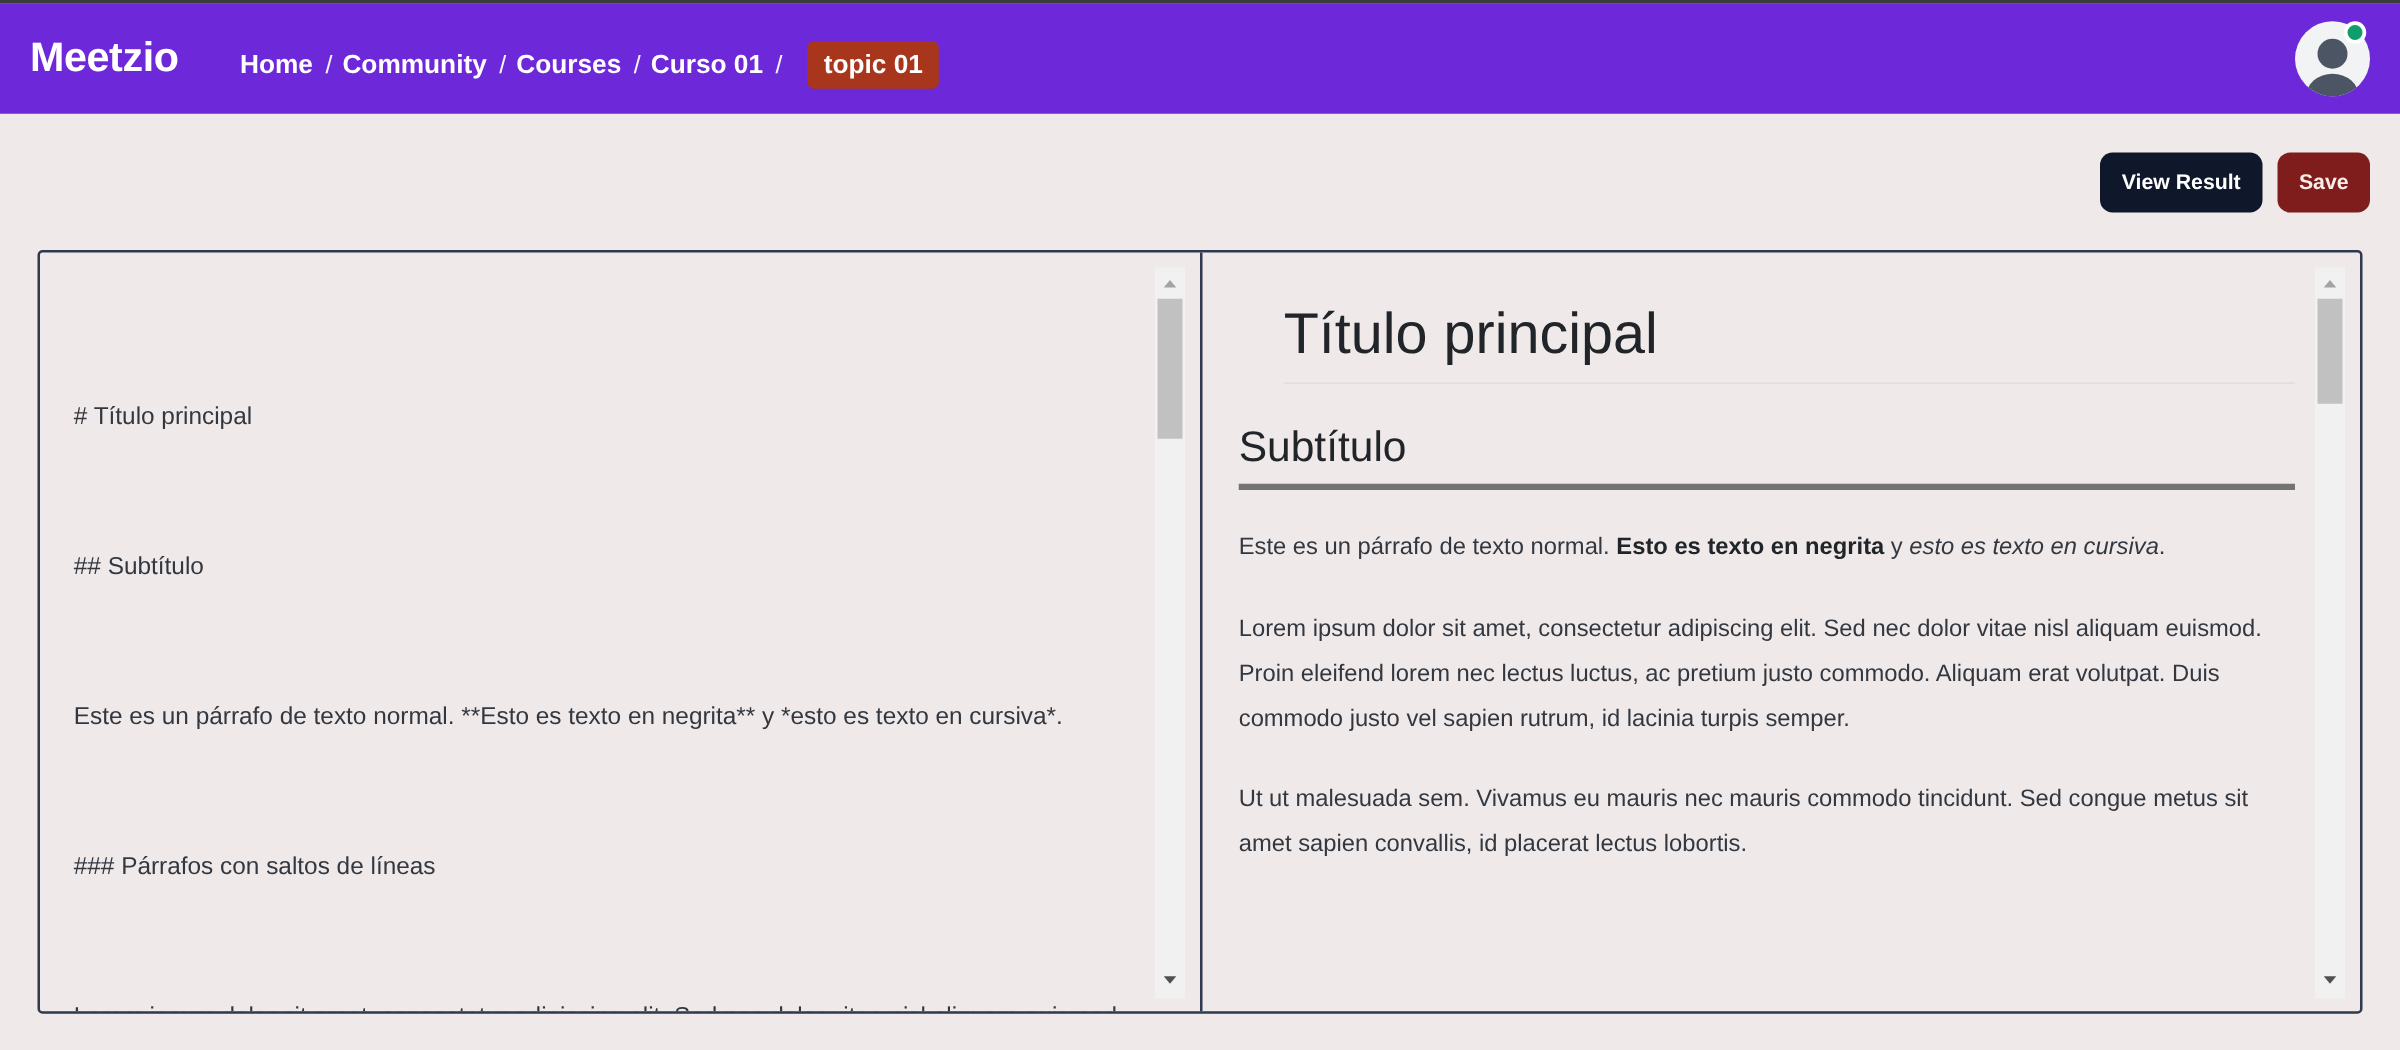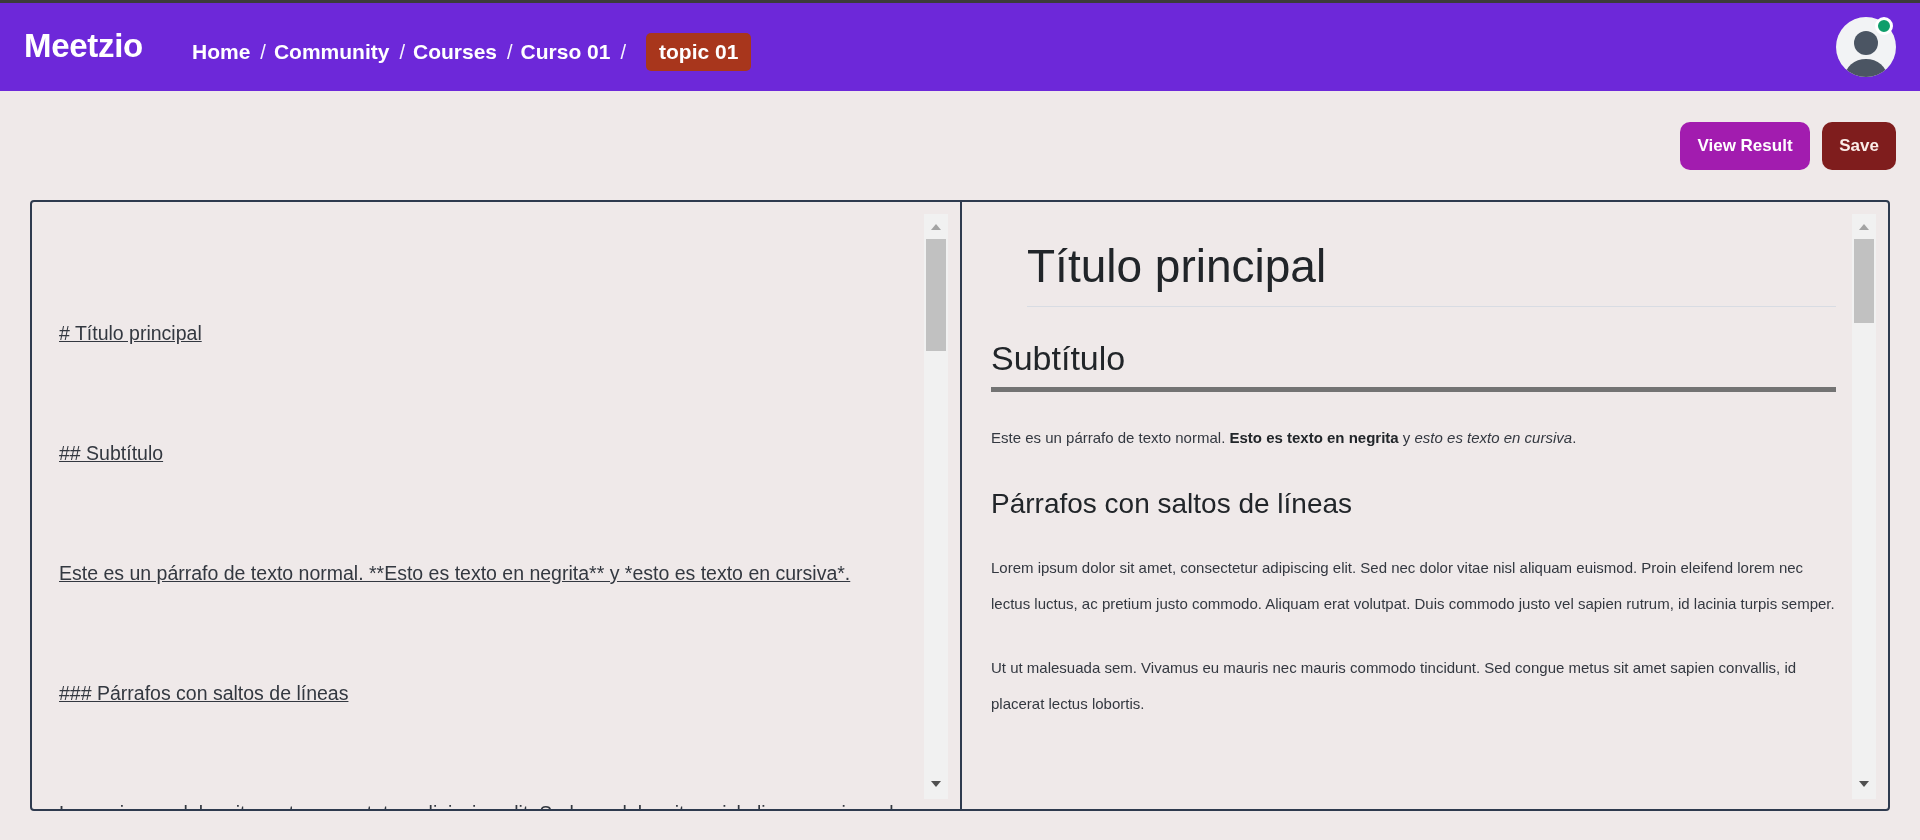--- a/index.html
+++ b/index.html
@@ -46,38 +46,38 @@
   .status-dot {
     position: absolute; left: 1875px; top: 17px; width: 18px; height: 18px;
     border-radius: 50%; background: #0F9E6B; border: 3px solid #fff;
   }
   .btn {
     position: absolute; top: 122px; height: 48px;
     border-radius: 10px; color: #fff; font-weight: bold; font-size: 17px;
     display: flex; align-items: center; justify-content: center; cursor: pointer;
     border: none;
   }
-  .btn-view { left: 1680px; width: 130px; background: #a21caf; }
+  .btn-view { left: 1680px; width: 130px; background: #0f172a; }
   .btn-save { left: 1822px; width: 74px; background: #7f1d1d; color: #FBEDE8; }
   .panel {
     position: absolute; left: 30px; top: 200px; width: 1860px; height: 611px;
     border: 2px solid #2E3A4E; border-radius: 4px;
     background: #EFE9E9;
   }
   .divider {
     position: absolute; left: 928px; top: 0; width: 2px; height: 607px; background: #2E3A4E;
   }
   .editor {
     position: absolute; left: 0; top: 0; width: 928px; height: 607px; overflow: hidden;
   }
   .editor-text {
     position: absolute; left: 27px; top: 56px; width: 870px;
     font-size: 19.5px; line-height: 30px; color: #333840; white-space: pre-wrap;
   }
-  .editor-text p { margin-bottom: 30px; text-decoration: underline; }
+  .editor-text p { margin-bottom: 30px; }
   .scrollbar {
     position: absolute; top: 12px; width: 24px; height: 585px; background: #F1F1F1;
   }
   .scrollbar .arrow-up {
     position: absolute; left: 7px; top: 10px; width: 0; height: 0;
     border-left: 5px solid transparent; border-right: 5px solid transparent;
     border-bottom: 6px solid #A3A3A3;
   }
   .scrollbar .arrow-down {
     position: absolute; left: 7px; bottom: 12px; width: 0; height: 0;
@@ -101,21 +101,21 @@
   }
   .preview h2 {
     font-size: 34px; font-weight: 500; line-height: 42px; color: #212529;
     padding-bottom: 8px; border-bottom: 5px solid #737373; margin-bottom: 24px;
   }
   .preview h3 {
     font-size: 28px; font-weight: 500; line-height: 36px; color: #212529;
     margin-bottom: 16px;
   }
   .preview p {
-    font-size: 15px; line-height: 36px; color: #333840; margin-bottom: 20px; margin-top: 28px;
+    font-size: 19px; line-height: 36px; color: #333840; margin-bottom: 20px; margin-top: 28px;
   }
   .preview p.intro { margin-bottom: 30px; }
   .preview strong { font-weight: bold; color: #212529; }
   .preview em { font-style: italic; }
 </style>
 </head>
 <body>
 
 <div class="topline"></div>
 
@@ -160,21 +160,20 @@
     </div>
   </div>
 
   <div class="divider"></div>
 
   <div class="preview">
     <div class="preview-inner">
       <h1>Título principal</h1>
       <h2>Subtítulo</h2>
       <p class="intro"><span>Este es un párrafo de texto normal. </span><strong>Esto es texto en negrita</strong><span> y </span><em>esto es texto en cursiva</em><span>.</span></p>
-      <h3>Párrafos con saltos de líneas</h3>
       <p>Lorem ipsum dolor sit amet, consectetur adipiscing elit. Sed nec dolor vitae nisl aliquam euismod. Proin eleifend lorem nec lectus luctus, ac pretium justo commodo. Aliquam erat volutpat. Duis commodo justo vel sapien rutrum, id lacinia turpis semper.</p>
       <p>Ut ut malesuada sem. Vivamus eu mauris nec mauris commodo tincidunt. Sed congue metus sit amet sapien convallis, id placerat lectus lobortis.</p>
     </div>
     <div class="scrollbar sb-right" style="left: 890px;">
       <div class="arrow-up"></div>
       <div class="thumb"></div>
       <div class="arrow-down"></div>
     </div>
   </div>
 </section>

